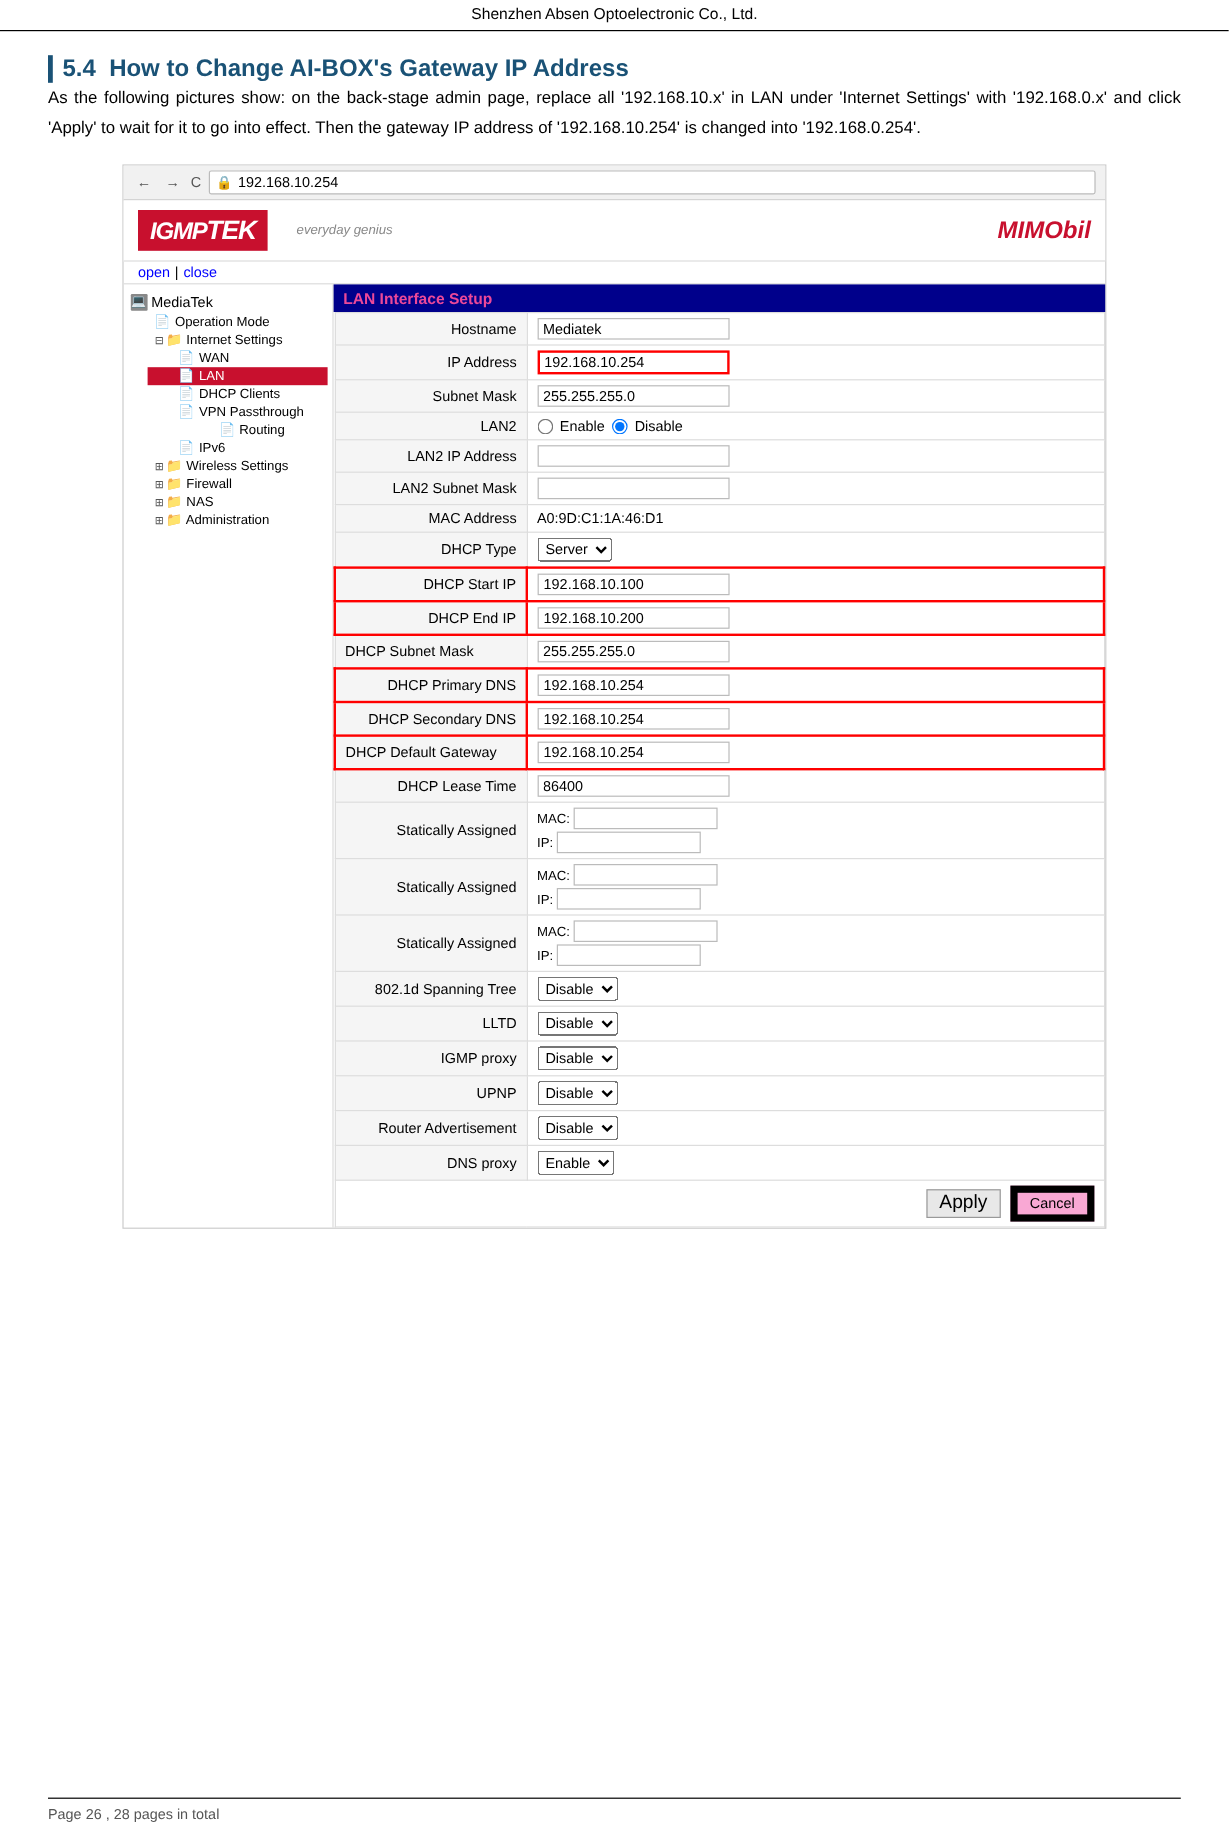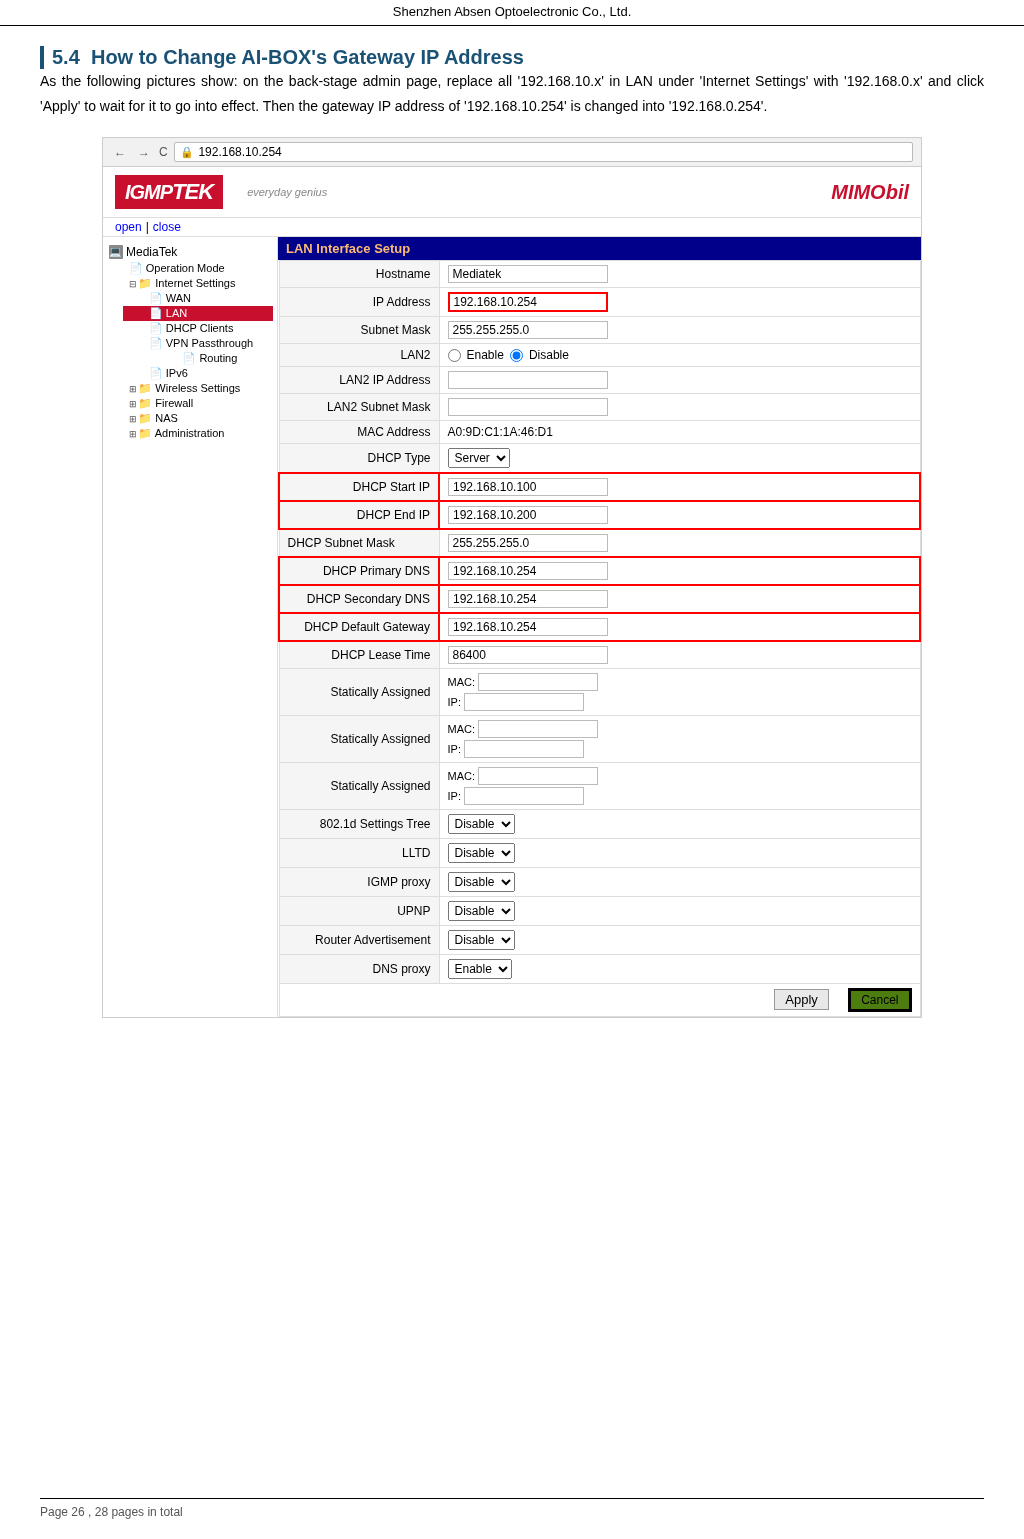--- a/index.html
+++ b/index.html
@@ -140,21 +140,21 @@
       font-size: 11px;
       cursor: pointer;
     }
     
     .main-content {
       flex: 1;
       padding: 0;
     }
     .content-header {
       background: #00008b;
-      color: #fdba74;
+      color: #ec4899;
       font-size: 13px;
       font-weight: bold;
       padding: 4px 8px;
     }
     .form-table {
       width: 100%;
       border-collapse: collapse;
       font-size: 12px;
     }
     .form-table tr td {
@@ -181,27 +181,27 @@
       padding: 1px 2px;
     }
     .radio-group { display: flex; align-items: center; gap: 6px; font-size: 12px; }
     .highlight-row td { border: 2px solid red !important; }
     .static-assigned-cell { display: flex; flex-direction: column; gap: 2px; }
     .static-label { font-size: 11px; }
     .btn-apply {
       background: #e8e8e8;
       border: 1px solid #999;
       padding: 2px 10px;
-      font-size: 13px;
+      font-size: 16px;
       cursor: pointer;
-      margin-right: 16px;
+      margin-right: 5px;
     }
     .btn-cancel {
-      background: #4d7c0f;
-      border: 3px solid #000000;
+      background: #f9a8d4;
+      border: 6px solid #000000;
       padding: 2px 10px;
       font-size: 12px;
       cursor: pointer;
     }
     .buttons-row td {
       text-align: center;
       background: #fff !important;
       padding: 6px;
     }
     .page-footer {
@@ -432,21 +432,21 @@
               </tr>
 
               <tr class="highlight-row">
                 <td style="text-align:right;">DHCP Secondary DNS</td>
                 <td>
                   <input class="form-input" value="192.168.10.254" type="text" style="">
                 </td>
               </tr>
 
               <tr class="highlight-row">
-                <td style="text-align:right;">DHCP Default Gateway</td>
+                <td style="text-align:left;">DHCP Default Gateway</td>
                 <td>
                   <input class="form-input" value="192.168.10.254" type="text" style="">
                 </td>
               </tr>
 
               <tr>
                 <td style="text-align:right;">DHCP Lease Time</td>
                 <td>
                   <input class="form-input" value="86400" type="text" style="">
                 </td>
@@ -494,21 +494,21 @@
                     </div>
                     <div>
                       <span class="static-label">IP:</span>
                       <input class="form-input" value="" type="text" style="width: 120px;">
                     </div>
                   </div>
                 </td>
               </tr>
 
               <tr>
-                <td>802.1d Settings Tree</td>
+                <td>802.1d Spanning Tree</td>
                 <td>
                   <select class="form-select">
                     <option>Disable</option>
                   </select>
                 </td>
               </tr>
 
               <tr>
                 <td>LLTD</td>
                 <td>

